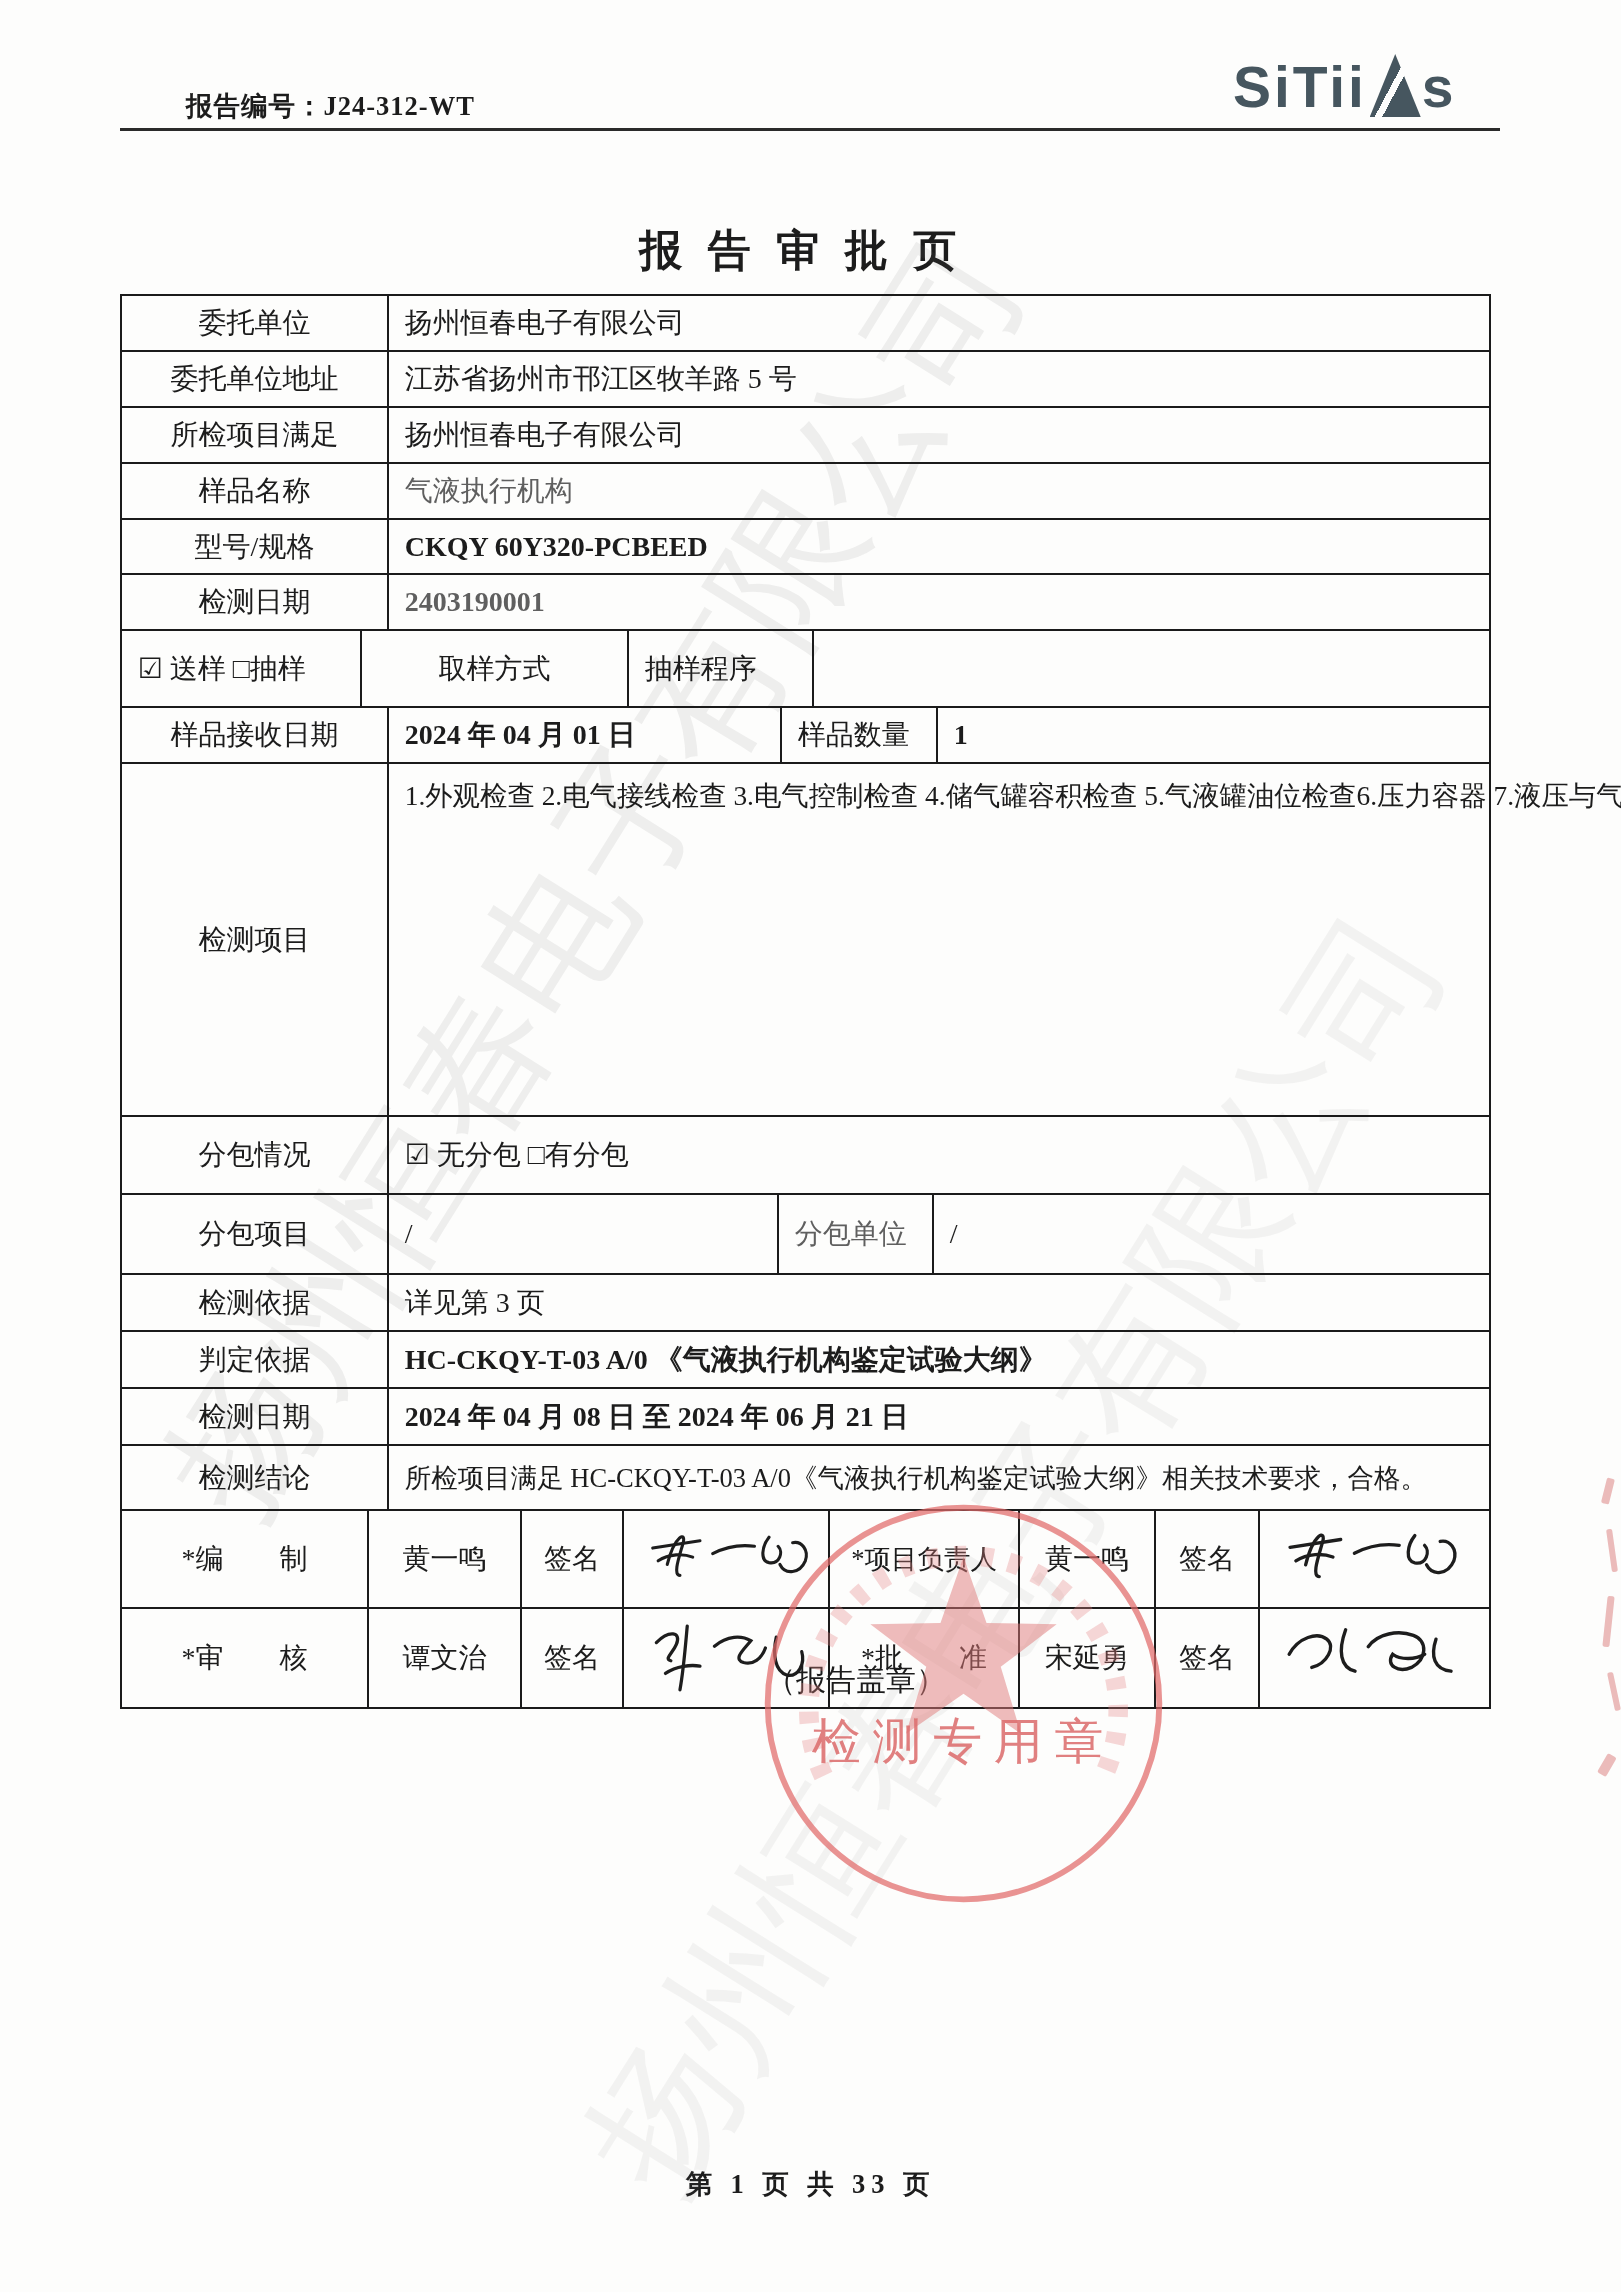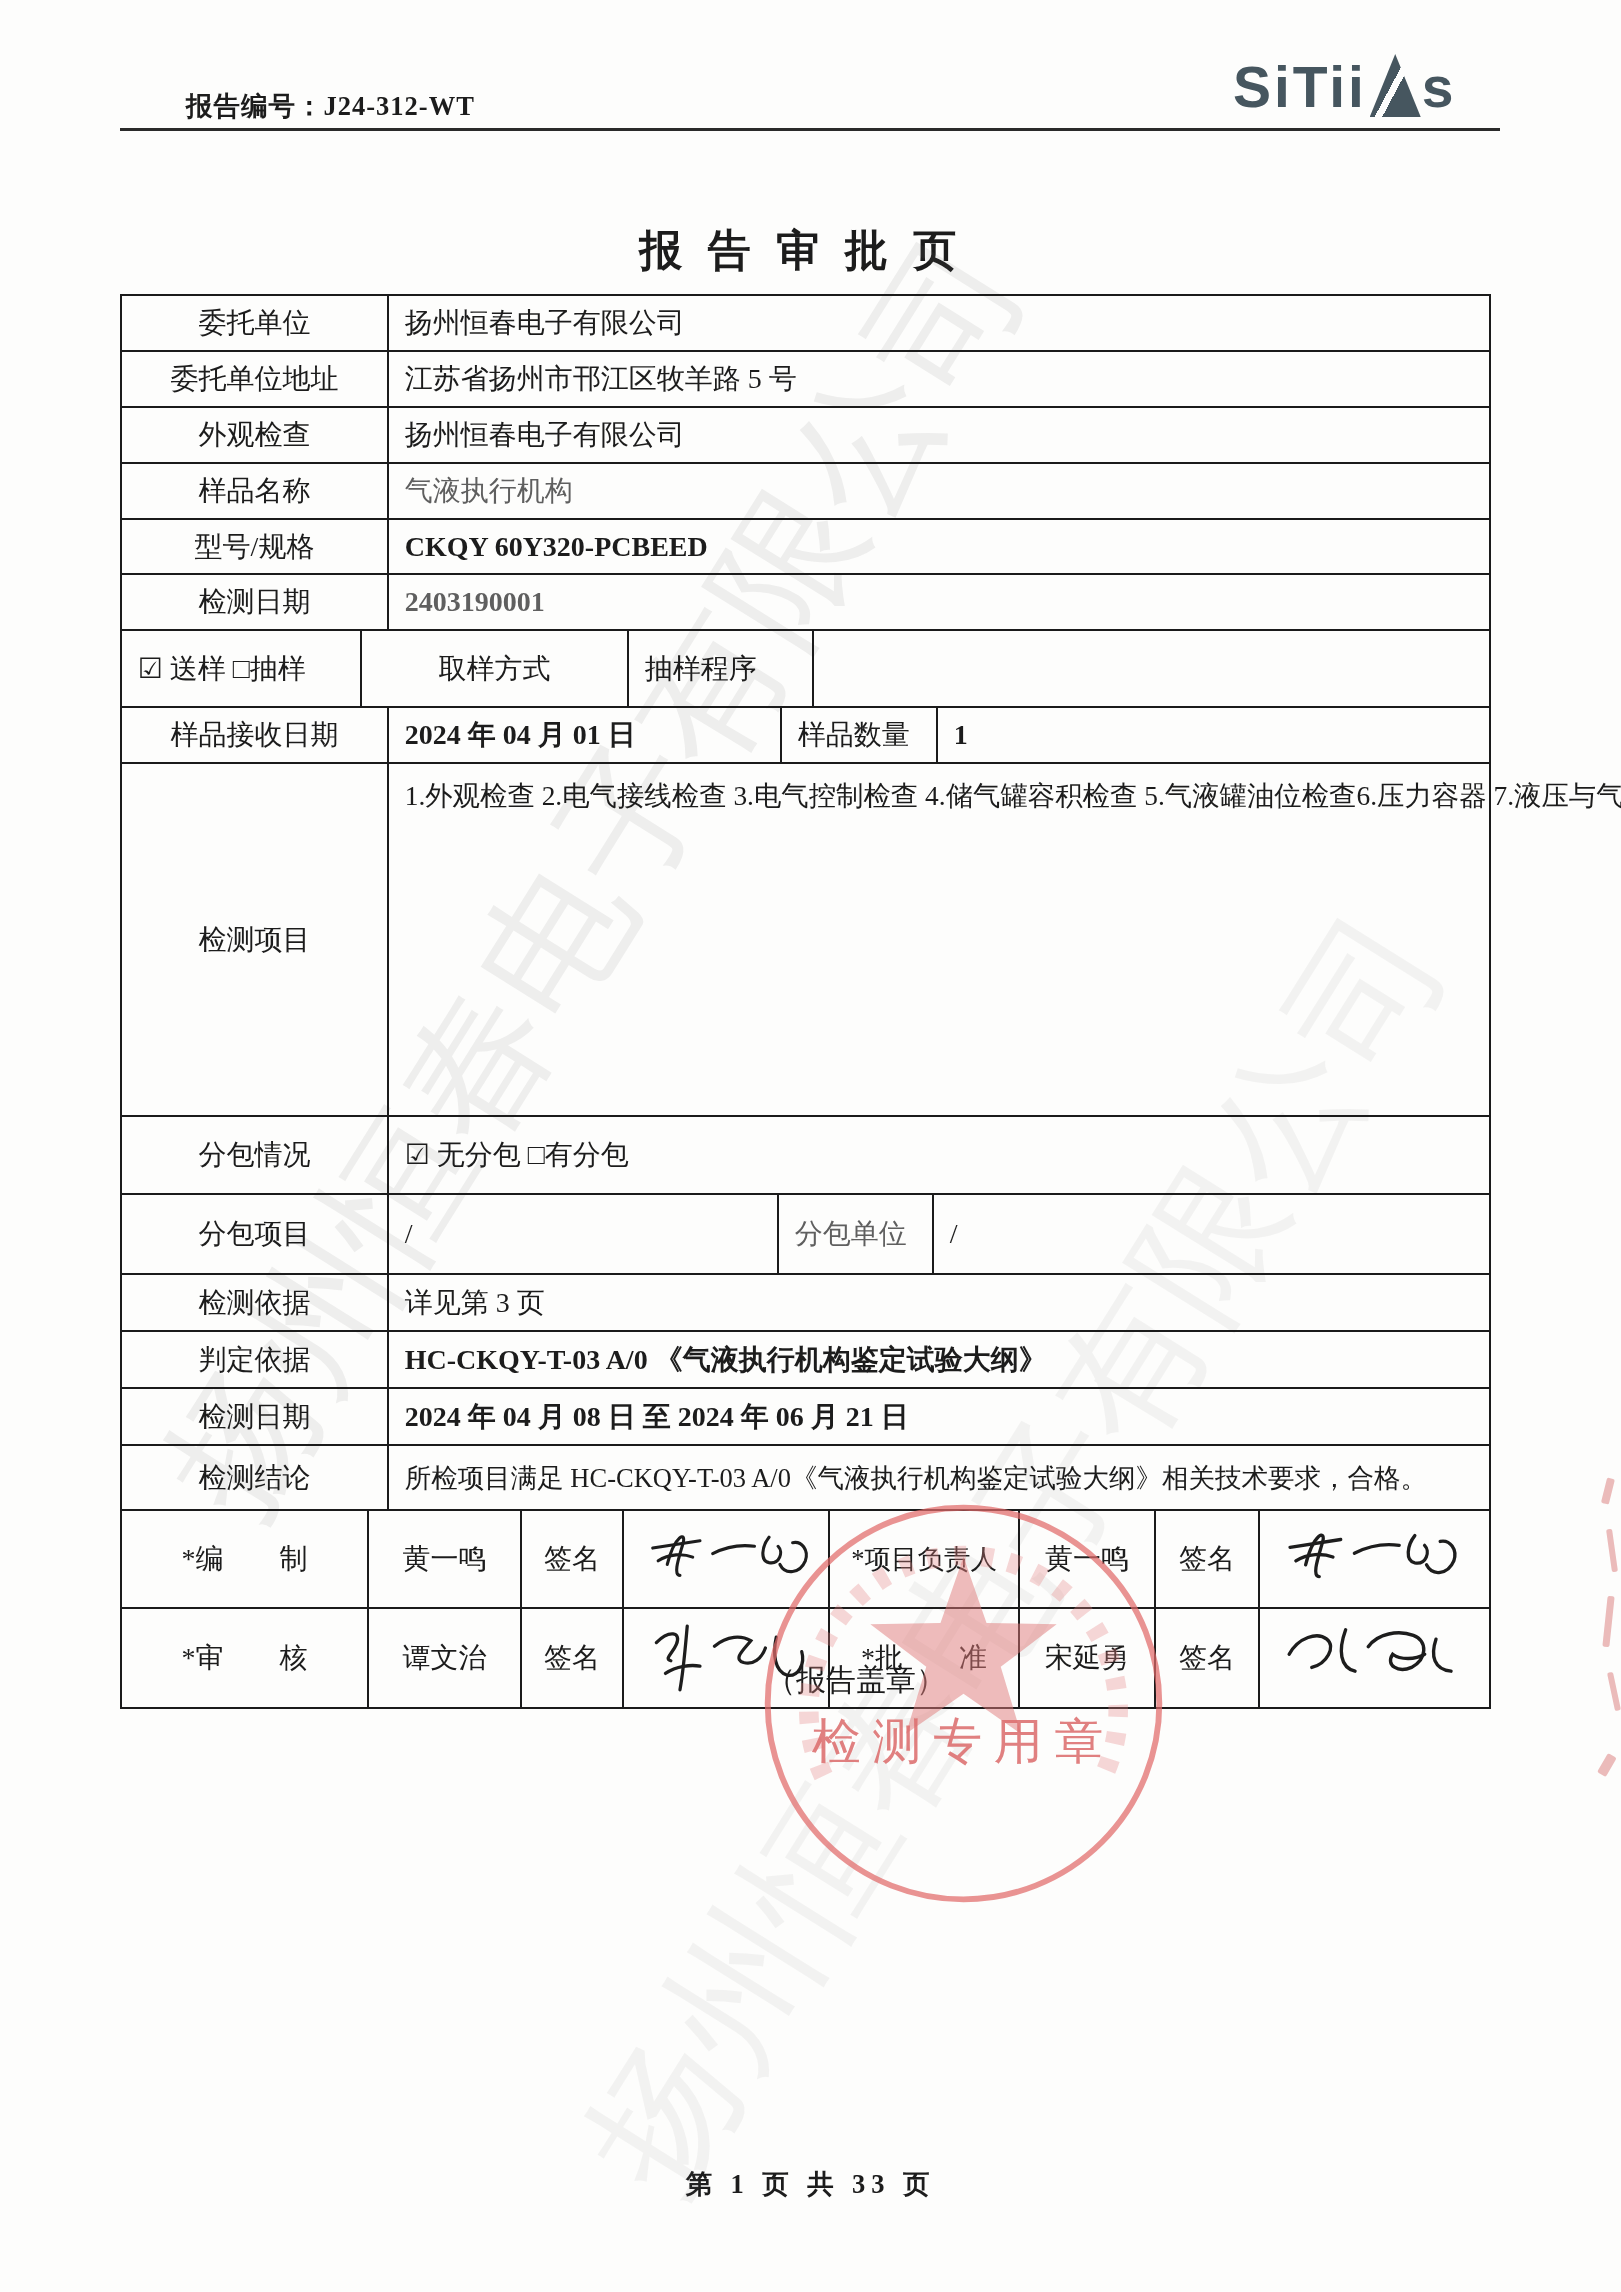--- a/index.html
+++ b/index.html
@@ -84,21 +84,21 @@
       <div class="td lab">委托单位</div>
       <div class="td val">扬州恒春电子有限公司</div>
     </div>
 
     <div class="tr h57">
       <div class="td lab">委托单位地址</div>
       <div class="td val">江苏省扬州市邗江区牧羊路 5 号</div>
     </div>
 
     <div class="tr h57">
-      <div class="td lab">外观检查</div>
+      <div class="td lab">所检项目满足</div>
       <div class="td val">扬州恒春电子有限公司</div>
     </div>
 
     <div class="tr h57">
       <div class="td lab">样品名称</div>
       <div class="td val gray">气液执行机构</div>
     </div>
 
     <div class="tr h56">
       <div class="td lab">型号/规格</div>

